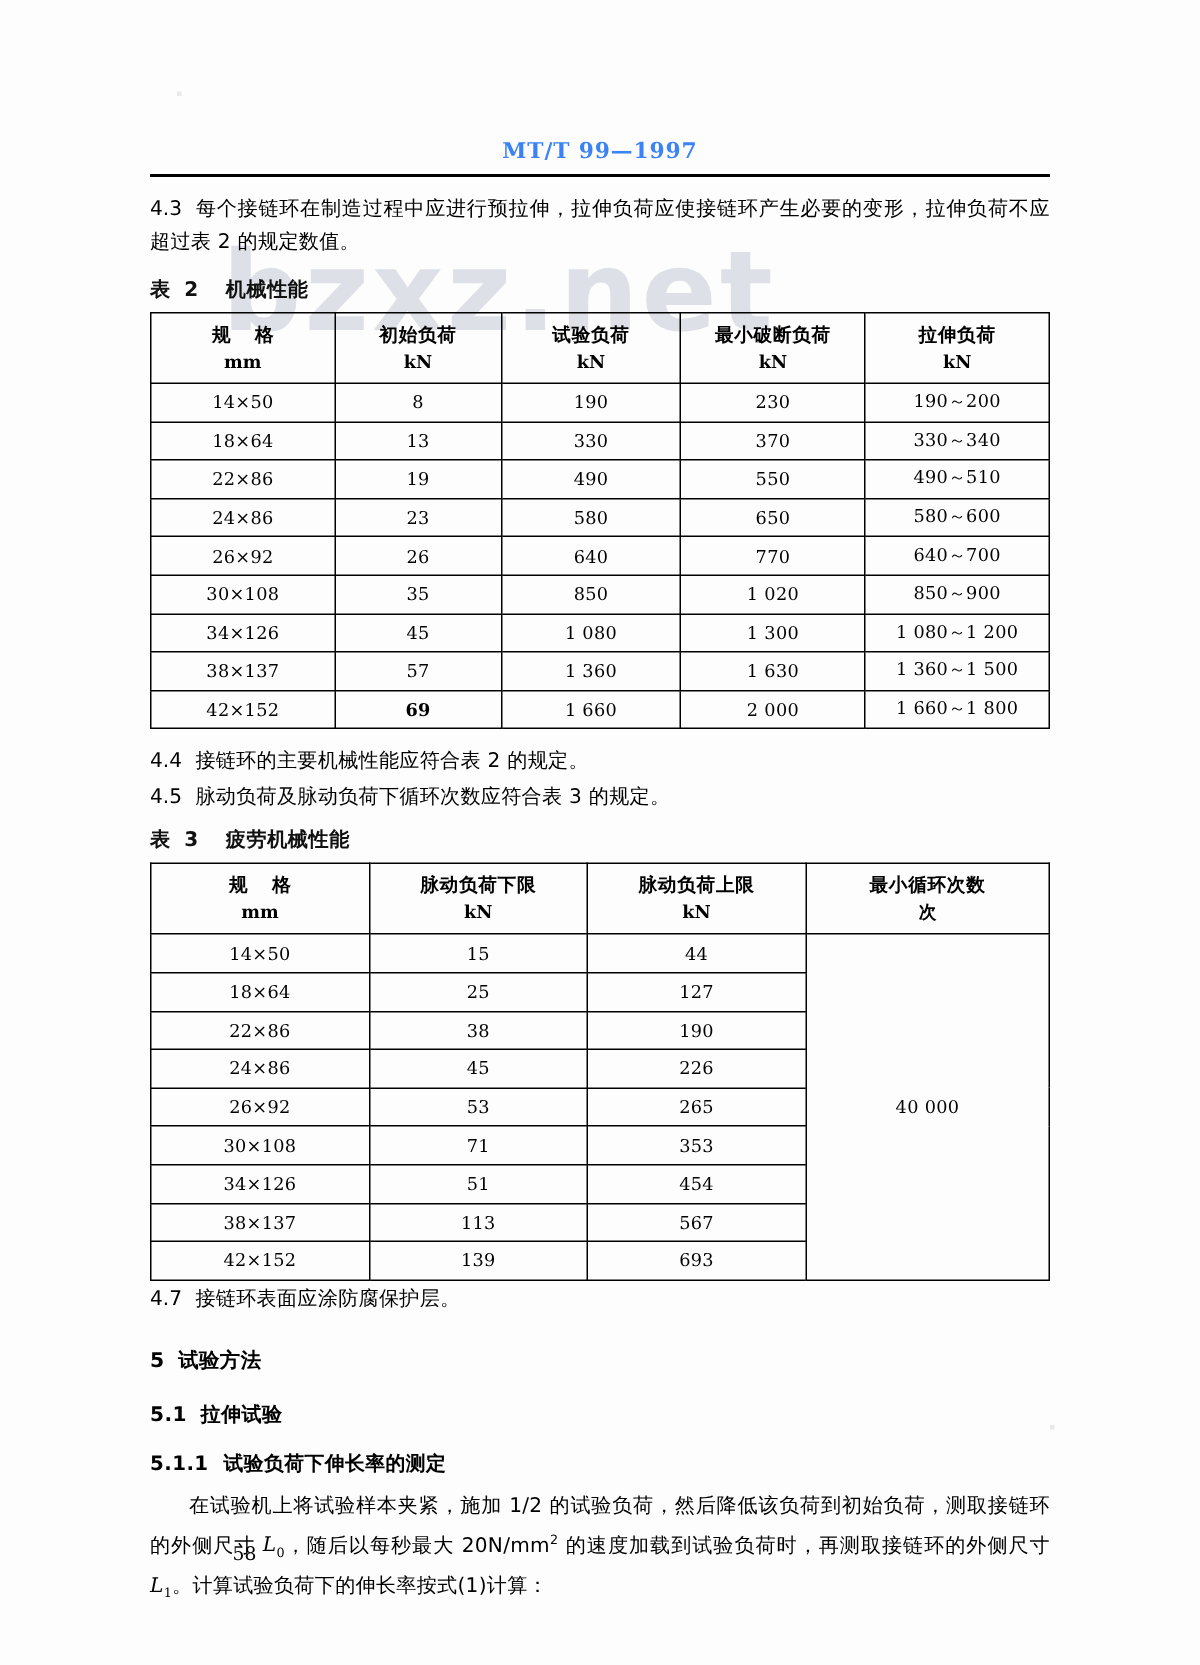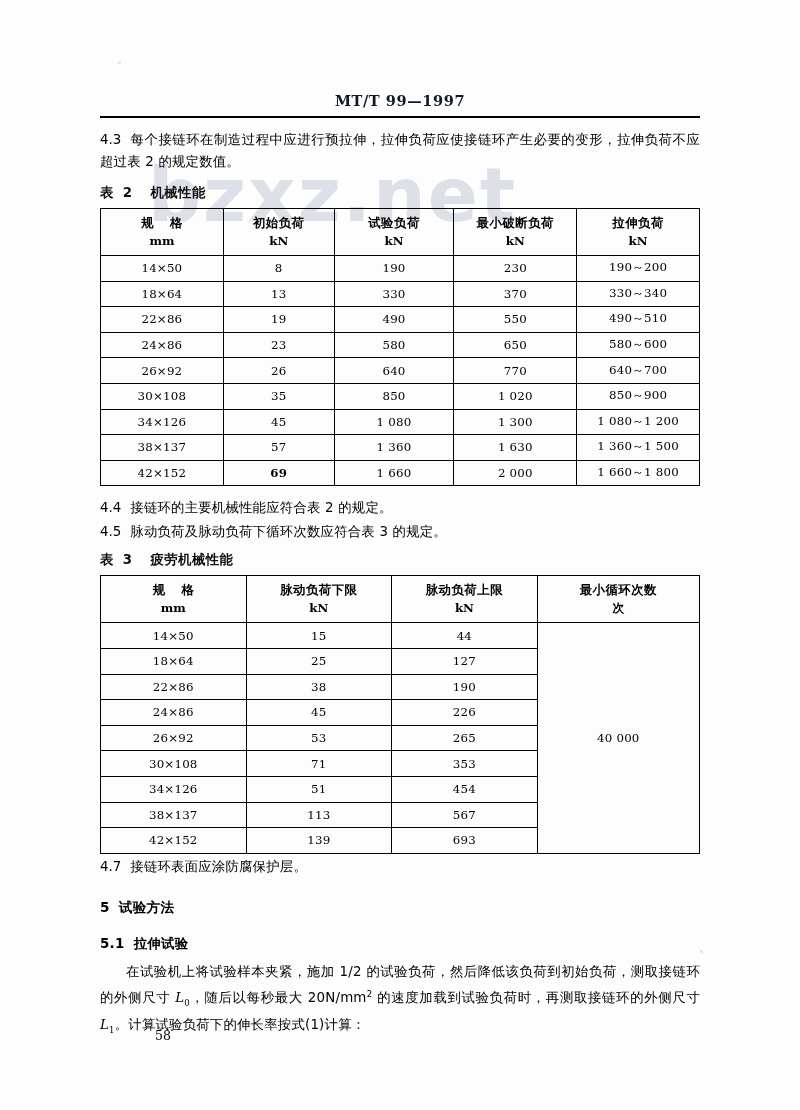--- a/index.html
+++ b/index.html
@@ -49,21 +49,21 @@
   }
 
   
   .doc-header {
     text-align: center;
     font-family: "DejaVu Serif", serif;
     font-size: 14.5px;
     font-weight: bold;
     letter-spacing: .6px;
     padding-top: 92px;
-    color: #0f172a;
+    color: #3b82f6;
   }
   .header-rule {
     margin-top: 7px;
     height: 2px;
     background: #000;
     width: 100%;
   }
 
   
   .para {
@@ -428,20 +428,23 @@
     </div>
 
     <div class="para sec-head">
       <span class="num">5</span><span>试验方法</span>
     </div>
 
     <div class="para subsec-head">
       <span class="num">5.1</span><span>拉伸试验</span>
     </div>
 
+    <div class="para subsub-head">
+      <span class="num">5.1.1</span><span>试验负荷下伸长率的测定</span>
+    </div>
 
     <div class="para indent" style="margin-top:6px; text-align:justify;">
       <span>在试验机上将试验样本夹紧，施加 1/2 的试验负荷，然后降低该负荷到初始负荷，测取接链环的外侧尺寸 </span><span class="var"><span>L</span><span class="sub">0</span></span><span>，随后以每秒最大 20N/mm</span><span class="sup">2</span><span> 的速度加载到试验负荷时，再测取接链环的外侧尺寸 </span><span class="var"><span>L</span><span class="sub">1</span></span><span>。计算试验负荷下的伸长率按式(1)计算：</span>
     </div>
 
   </div>
 
   <div class="page-number">58</div>
 
 </div>

